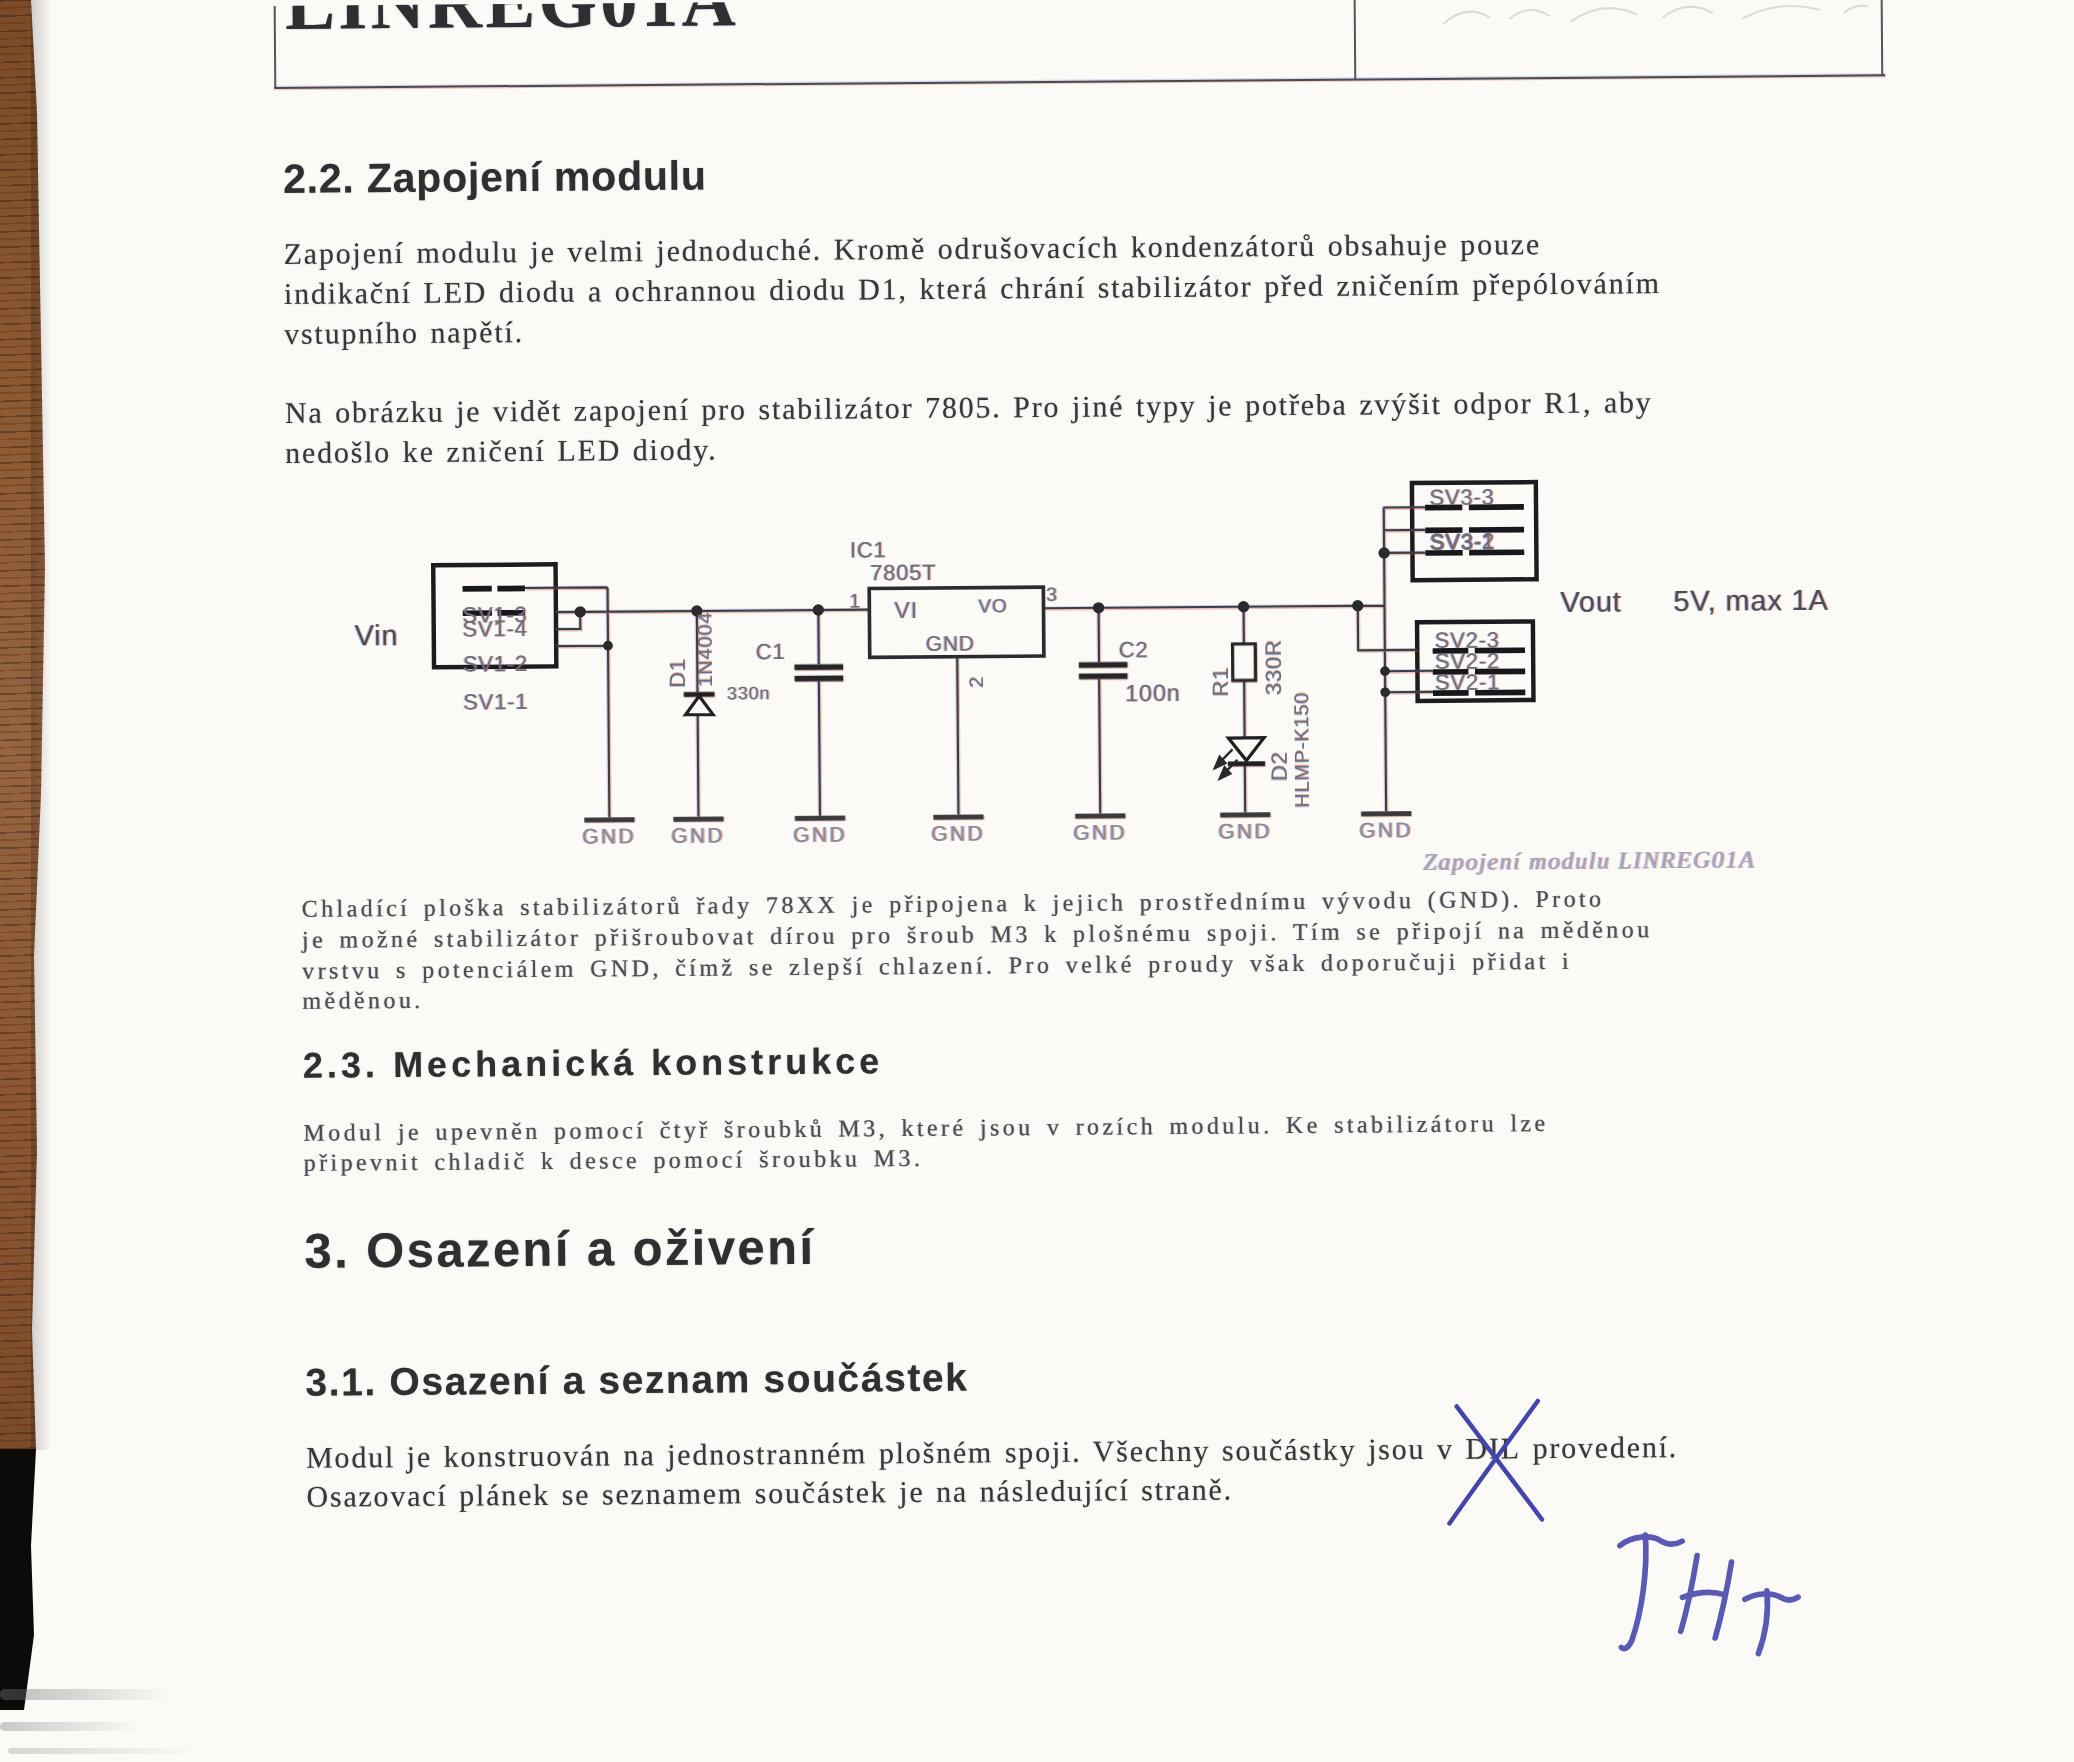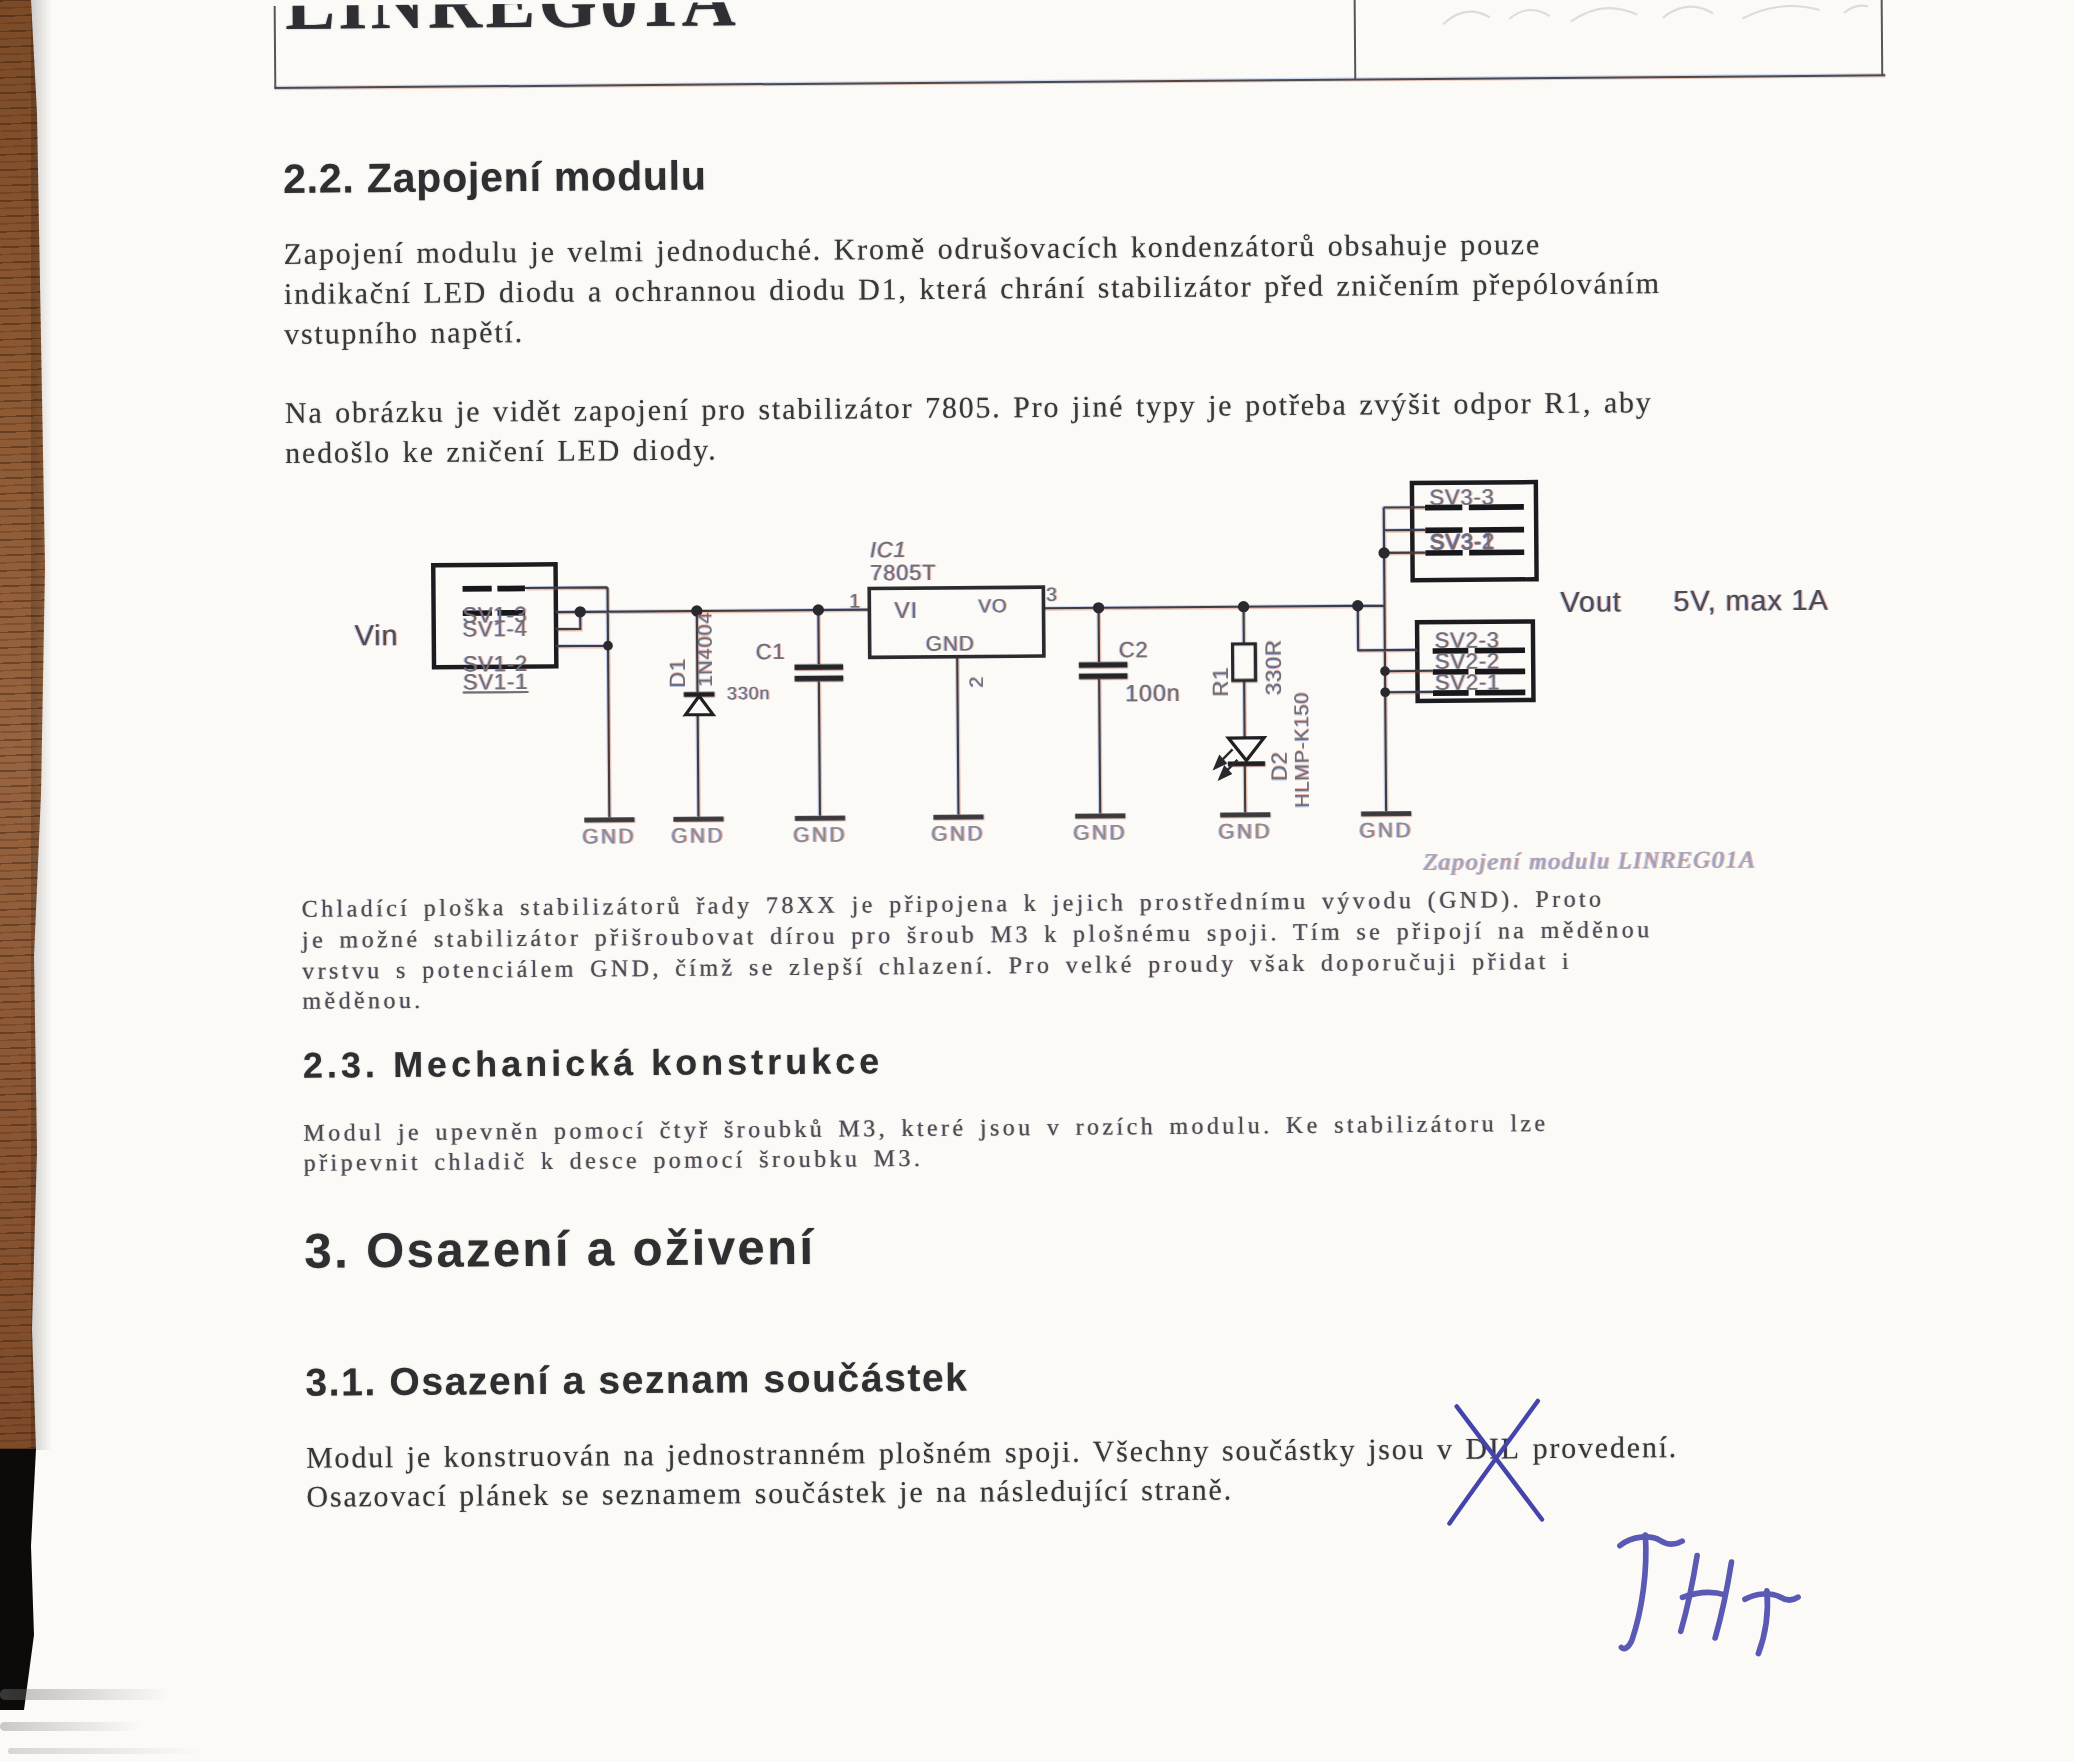--- a/index.html
+++ b/index.html
@@ -205,23 +205,23 @@
       <rect x="1327" y="1005" width="62" height="6" class="plate"></rect>
       <rect x="1506" y="1005" width="62" height="6" class="plate"></rect>
       <rect x="1680" y="1005" width="62" height="6" class="plate"></rect>
     </g>
   </svg>
 
   <span class="schlabel dark" style="left:356px;top:614px;font-size:29px;">Vin</span>
   <span class="schlabel" style="left:464px;top:612px;">SV1-4</span>
   <span class="schlabel" style="left:464px;top:598px;">SV1-3</span>
   <span class="schlabel" style="left:464px;top:647px;">SV1-2</span>
-  <span class="schlabel" style="left:464px;top:665px;text-decoration:underline;">SV1-1</span>
-
-  <span class="schlabel" style="left:872px;top:536px;font-style:italic;">IC1</span>
+  <span class="schlabel" style="left:464px;top:685px;">SV1-1</span>
+
+  <span class="schlabel" style="left:852px;top:536px;">IC1</span>
   <span class="schlabel" style="left:872px;top:559px;">7805T</span>
   <span class="schlabel" style="left:851px;top:588px;font-size:19.4px;">1</span>
   <span class="schlabel" style="left:1048px;top:583px;font-size:19.4px;">3</span>
   <span class="schlabel" style="left:896px;top:596px;font-size:23px;">VI</span>
   <span class="schlabel" style="left:980px;top:595px;font-size:19px;">VO</span>
   <span class="schlabel" style="left:927px;top:631px;font-size:21px;">GND</span>
   <span class="schlabel rot" style="left:966px;top:687px;font-size:19.4px;">2</span>
 
   <span class="schlabel rot" style="left:666px;top:685px;">D1</span>
   <span class="schlabel rot" style="left:695px;top:684px;font-size:20px;">1N4004</span>

